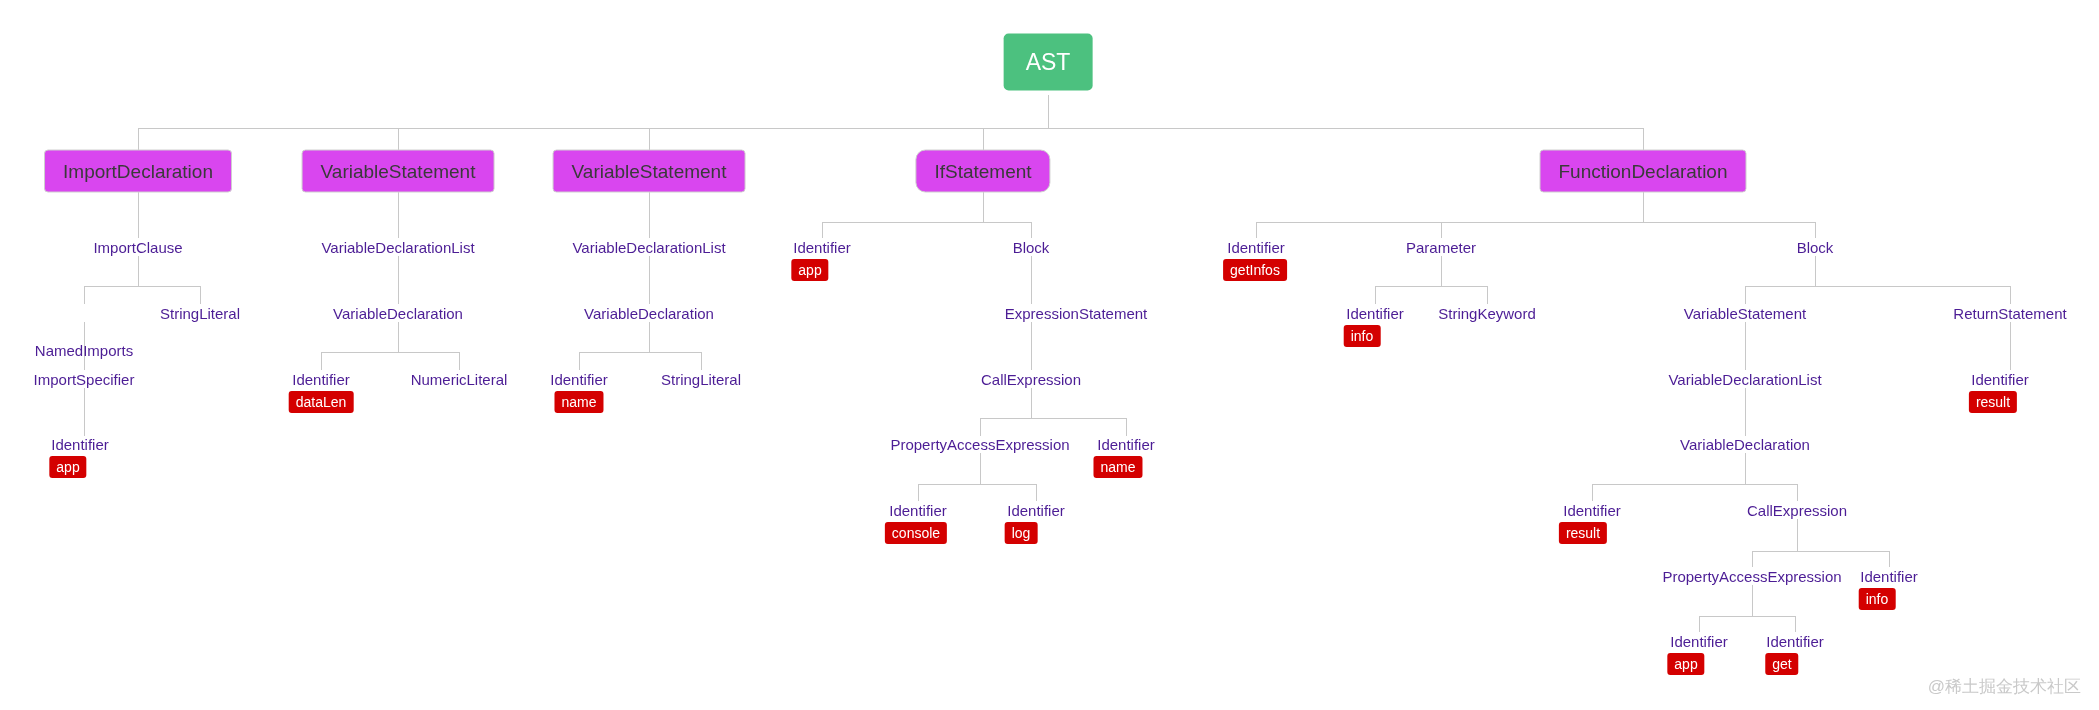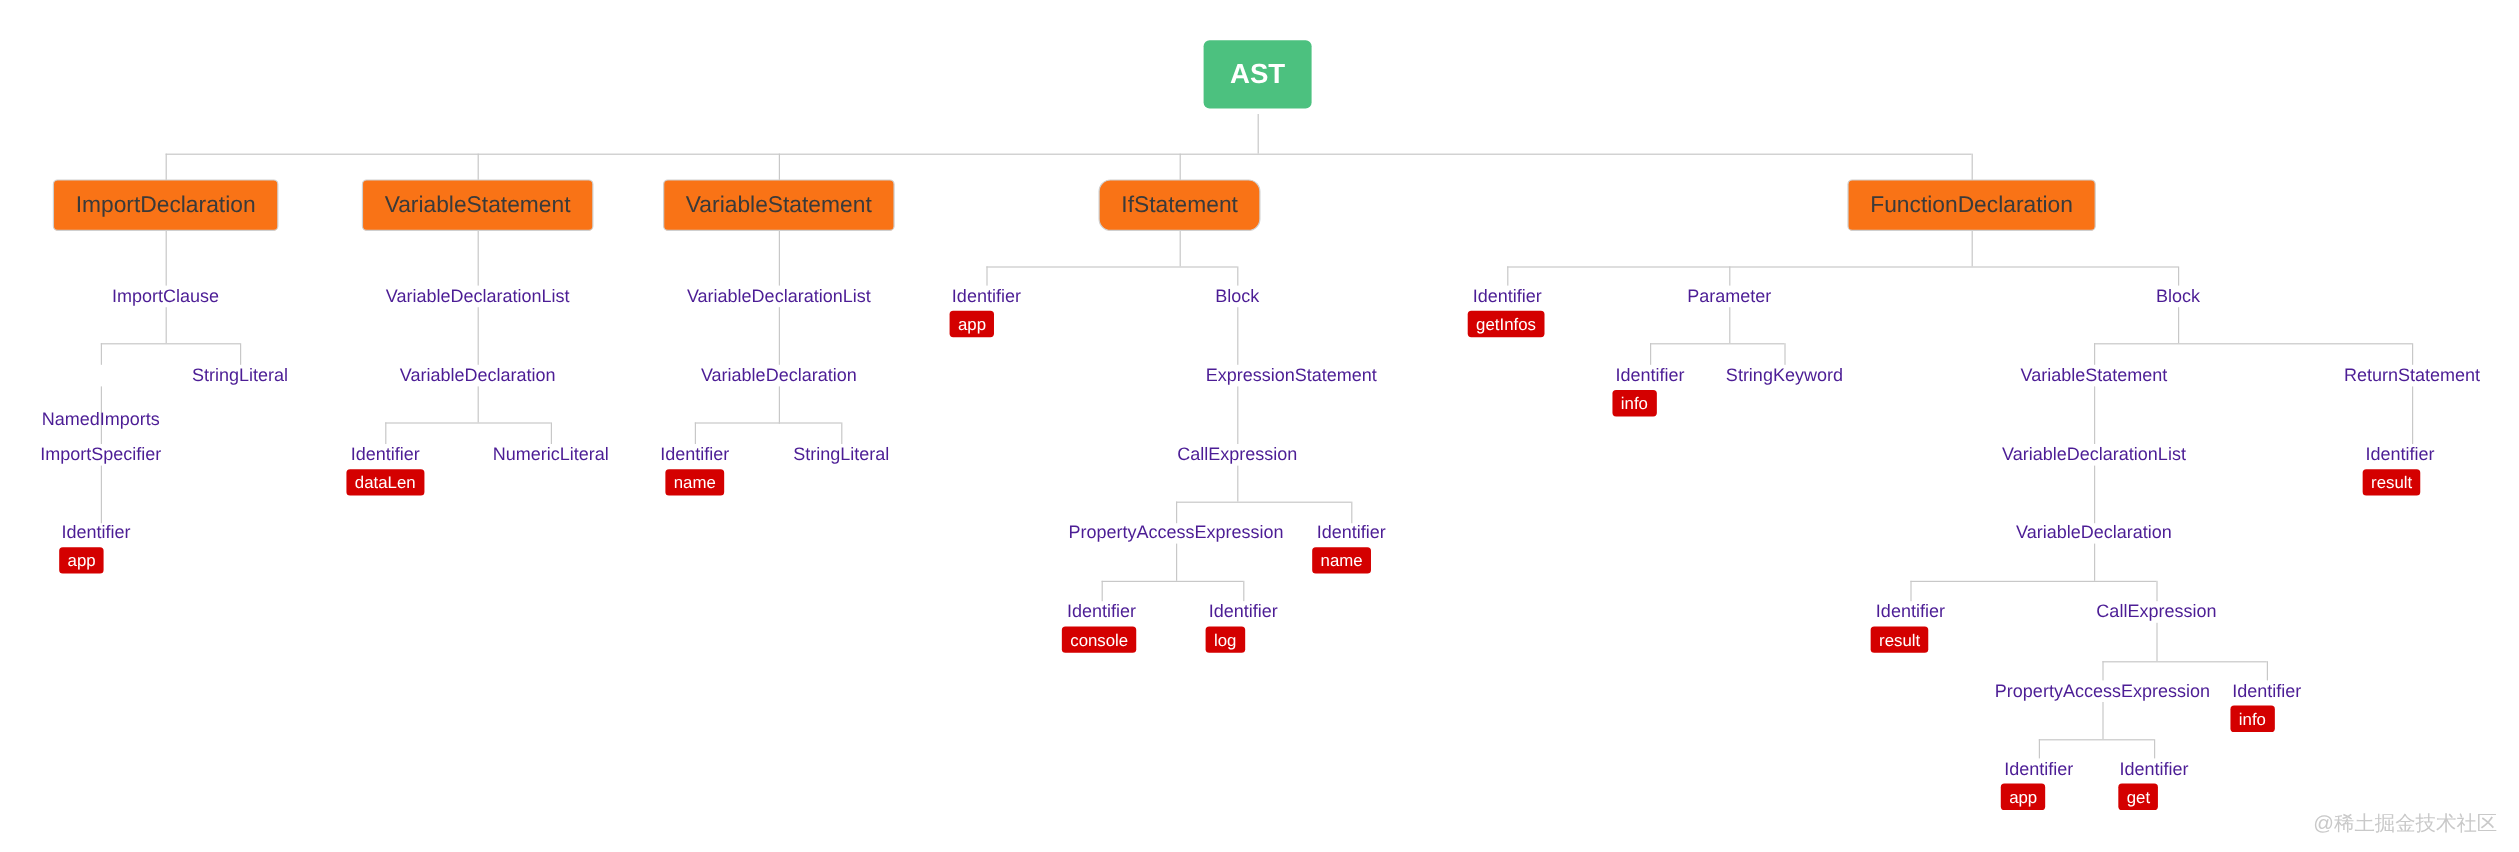--- a/index.html
+++ b/index.html
@@ -24,41 +24,40 @@
     font-size: 15px;
     color: #4c1d95;
     white-space: nowrap;
     transform: translate(-50%, -50%);
     line-height: 1;
   }
   .box-node {
     position: absolute;
     border: 1px solid #cfcfcf;
     border-radius: 4px;
-    background: #f97316;
+    background: #d946ef;
     font-size: 19px;
     color: #3a3a3a;
     white-space: nowrap;
     transform: translate(-50%, -50%);
     padding: 11px 18px;
     line-height: 1;
     box-sizing: border-box;
   }
   .root-node {
     position: absolute;
     background: #4cc17f;
     border-radius: 5px;
     color: #ffffff;
     font-size: 23px;
     white-space: nowrap;
     transform: translate(-50%, -50%);
     padding: 17px 22px;
     line-height: 1;
     box-sizing: border-box;
-    font-weight: bold;
   }
   .tag {
     position: absolute;
     background: #d40000;
     color: #ffffff;
     font-size: 14px;
     border-radius: 3px;
     padding: 4px 7px;
     white-space: nowrap;
     transform: translate(-50%, -50%);

